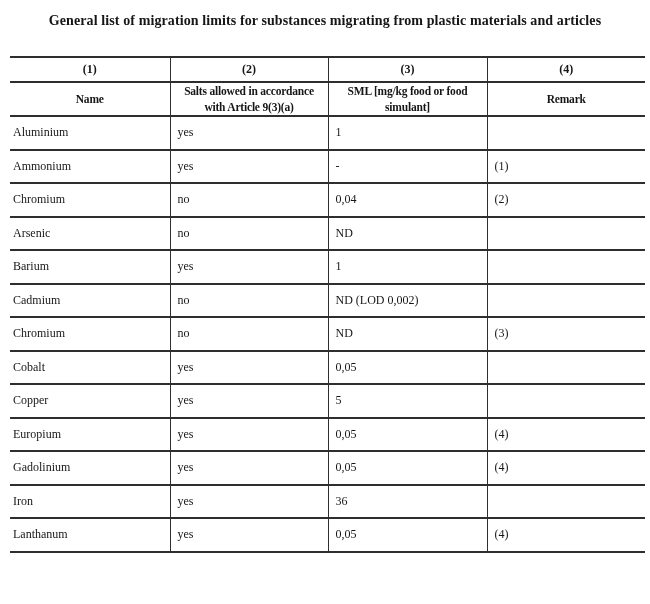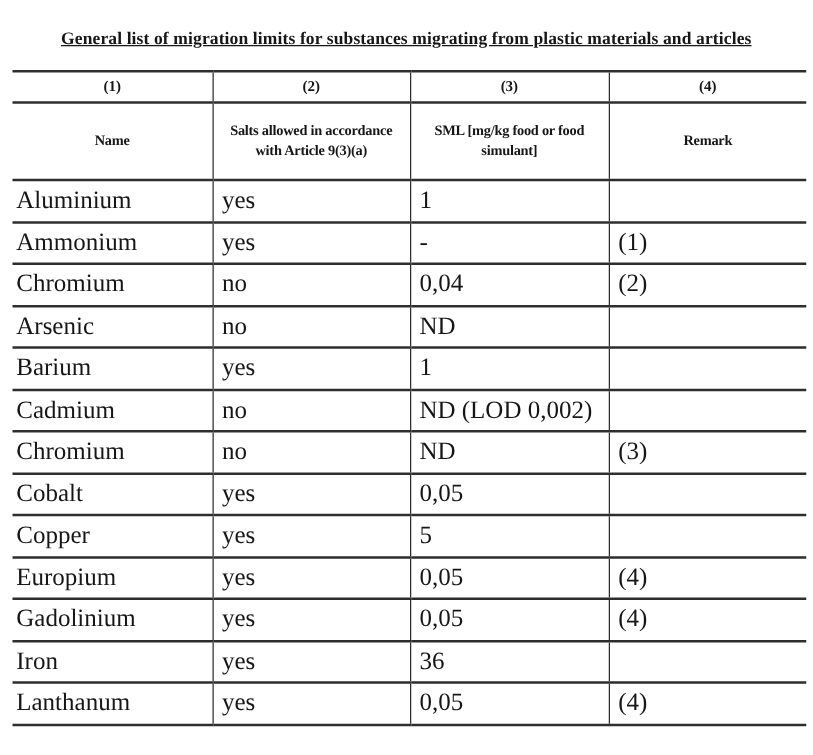--- a/index.html
+++ b/index.html
@@ -13,28 +13,27 @@
     position: relative;
     width: 650px;
     height: 604px;
     background: var(--background);
     color: var(--text);
     font-family: "Liberation Serif", "DejaVu Serif", serif;
     overflow: hidden;
   }
   .doc-title {
     position: absolute;
-    top: 24px;
+    top: 13px;
     left: 0;
     width: 650px;
     text-align: center;
     font-size: 14px;
     font-weight: bold;
     letter-spacing: 0.1px;
-    text-decoration: underline;
   }
   table.migration-table {
     position: absolute;
     left: 10px;
     top: 56px;
     width: 635px;
     border-collapse: collapse;
     table-layout: fixed;
   }
   .migration-table th,
@@ -47,32 +46,32 @@
   .migration-table th + th,
   .migration-table td + td {
     border-left: 1.5px solid var(--line);
   }
   tr.colnum-row { height: 25px; }
   tr.colnum-row th {
     font-size: 12px;
     font-weight: bold;
     text-align: center;
   }
-  tr.header-row { height: 62px; }
+  tr.header-row { height: 34px; }
   tr.header-row th {
     font-size: 11.5px;
     font-weight: bold;
     text-align: center;
     line-height: 1.4;
     letter-spacing: -0.2px;
     white-space: pre-line;
   }
   tbody tr { height: 33.5px; }
   tbody td {
-    font-size: 20px;
+    font-size: 12px;
     padding-left: 7px;
   }
   tbody td:first-child { padding-left: 3px; }
 </style>
 </head>
 <body>
 
 <div class="page">
 
   <div class="doc-title">General list of migration limits for substances migrating from plastic materials and articles</div>

